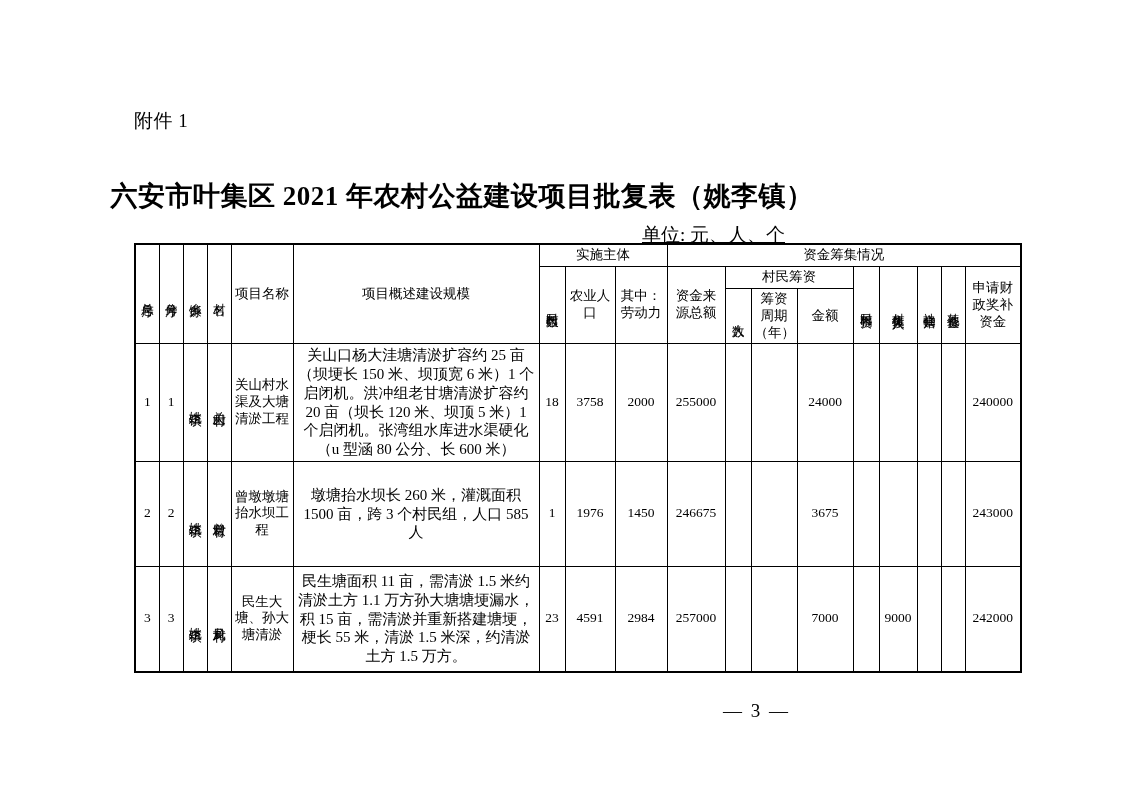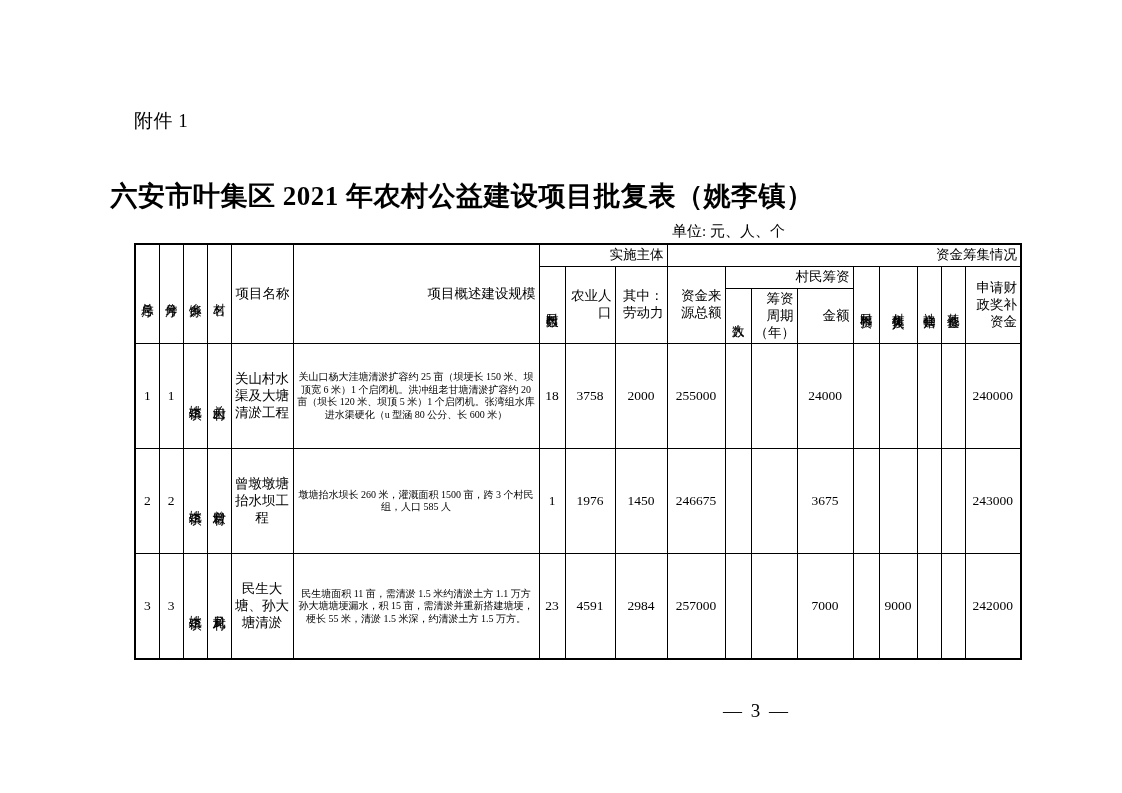--- a/index.html
+++ b/index.html
@@ -34,21 +34,22 @@
     top: 178px;
     text-align: center;
     font-size: 27px;
     font-weight: bold;
     letter-spacing: 0.5px;
   }
   .unit-note {
     position: absolute;
     right: 139px;
     top: 222px;
-    font-size: 15px;
+    font-size: 19px;
+    text-decoration: underline;
   }
   .table-wrap {
     position: absolute;
     left: 134px;
     top: 243px;
     width: 855px;
   }
   table.main {
     border-collapse: collapse;
     table-layout: fixed;
@@ -58,21 +59,20 @@
   table.main th, table.main td {
     border: 1px solid #000;
     padding: 2px 3px;
     text-align: center;
     vertical-align: middle;
     line-height: 1.25;
     font-weight: normal;
   }
   table.main thead th {
     font-size: 13.5px;
-    text-align: right;
   }
   .outer-border {
     border: 2px solid #000;
   }
   
   .vtext {
     writing-mode: vertical-rl;
     text-orientation: upright;
     letter-spacing: 1px;
     margin: 0 auto;
@@ -80,21 +80,21 @@
     white-space: nowrap;
   }
   .vtext-wrap {
     display: flex;
     justify-content: center;
     align-items: center;
     height: 100%;
   }
   .desc {
     text-align: left;
-    font-size: 10px;
+    font-size: 15px;
     line-height: 1.5;
     padding: 6px 5px 6px 6px;
     margin-left: 20px;
   }
   .projname {
     font-size: 13.5px;
     line-height: 1.4;
     padding: 4px 2px;
     margin-left: 8px;
   }

